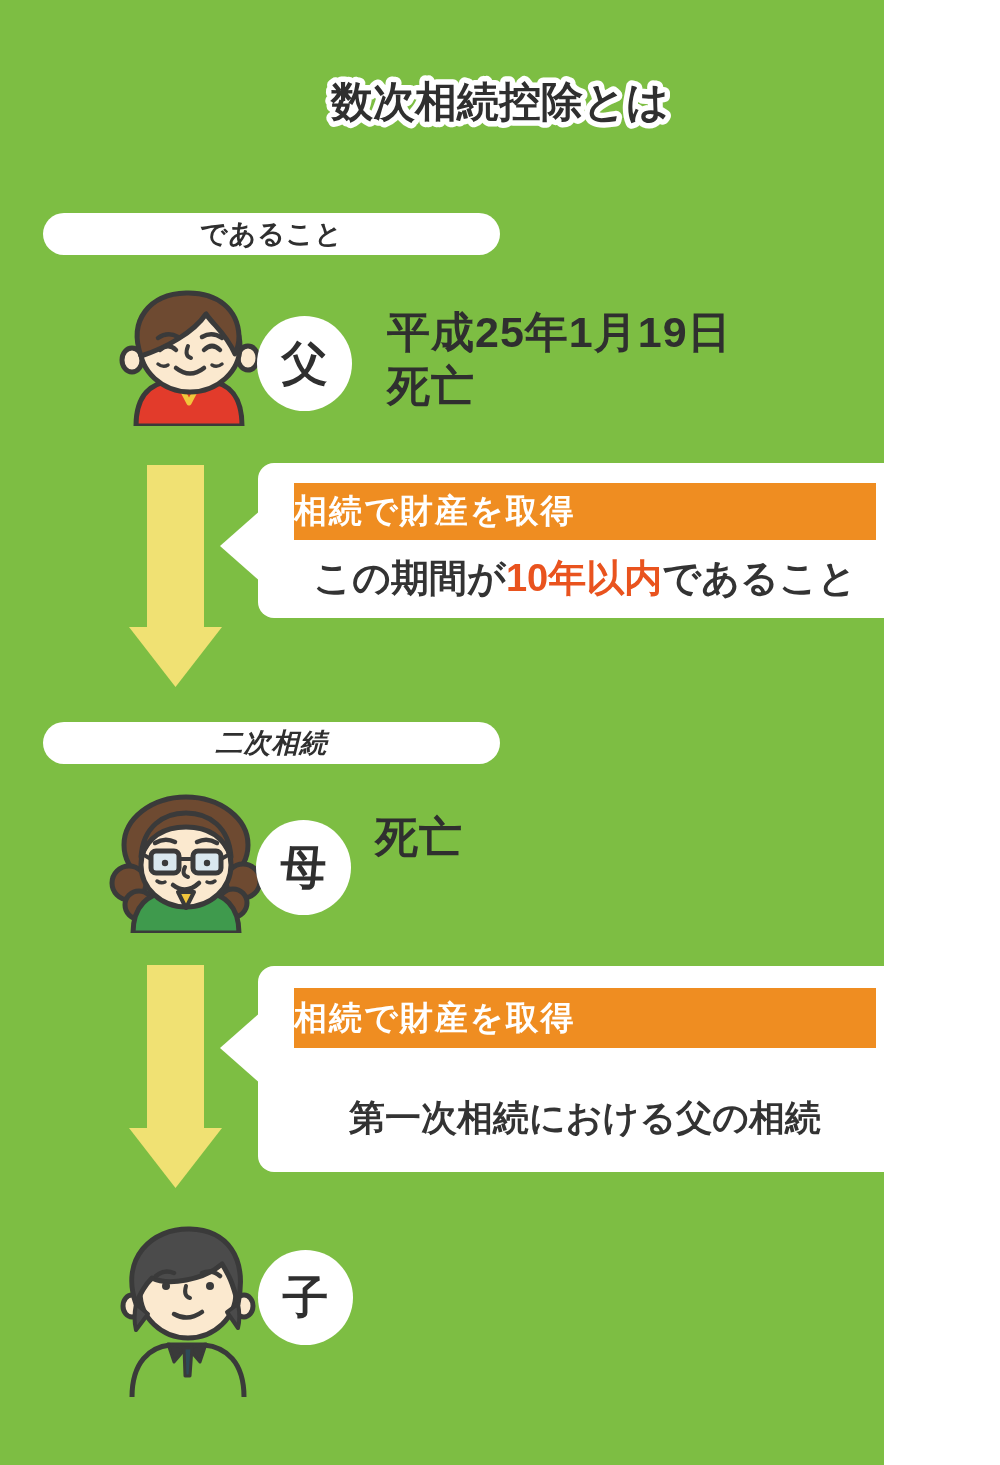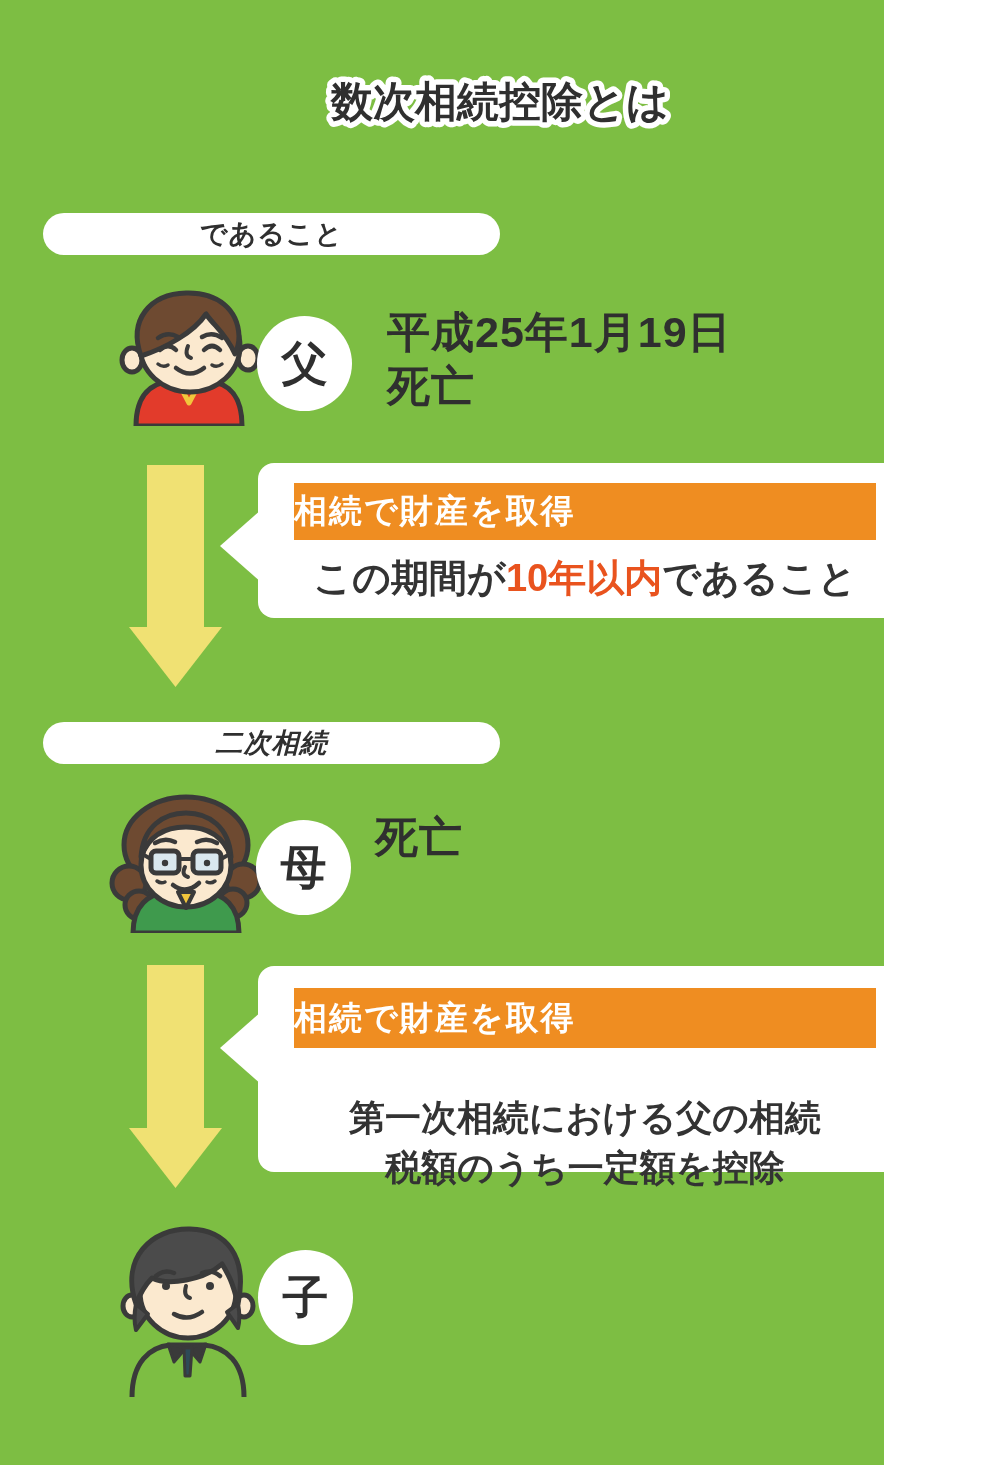--- a/index.html
+++ b/index.html
@@ -165,21 +165,20 @@
   </svg>
 
   <div class="abs tail tail-2"></div>
 
   <div class="abs bubble bubble-2">
     <div class="banner">
       <span>相続で財産を取得</span>
     </div>
     <div class="bubble-body">
       <div>第一次相続における父の相続</div>
-      <div>税額のうち一定額を控除</div>
     </div>
   </div>
 
   <svg class="abs" style="left:106px;top:1220px;" width="160" height="177" viewBox="0 0 160 177">
     <g stroke="#3a3a3a" stroke-width="5" stroke-linecap="round" stroke-linejoin="round">
       <ellipse cx="26" cy="86" rx="9" ry="11" fill="#fbe9cf"></ellipse>
       <ellipse cx="138" cy="86" rx="9" ry="11" fill="#fbe9cf"></ellipse>
       <path d="M26,177 C26,142 44,127 64,125 L98,125 C120,127 138,142 138,177" fill="#7dbe43"></path>
       <path d="M62,124 L80,128 L68,142 Z" fill="#3a3a3a" stroke-width="3"></path>
       <path d="M100,124 L82,128 L94,142 Z" fill="#3a3a3a" stroke-width="3"></path>

